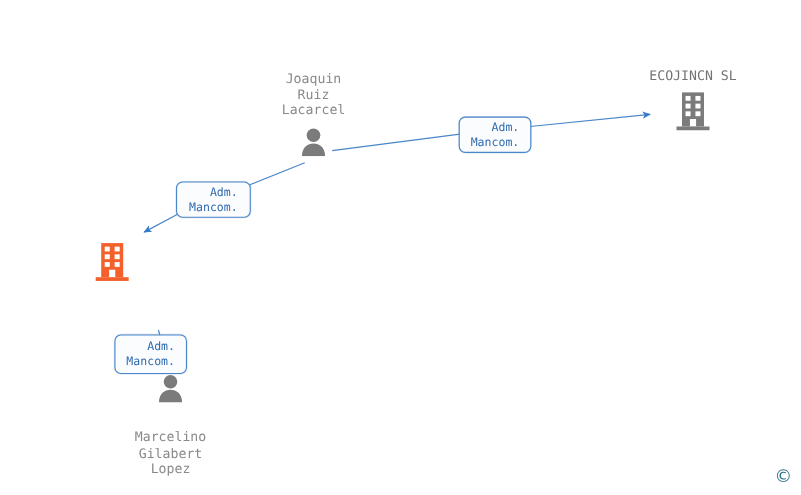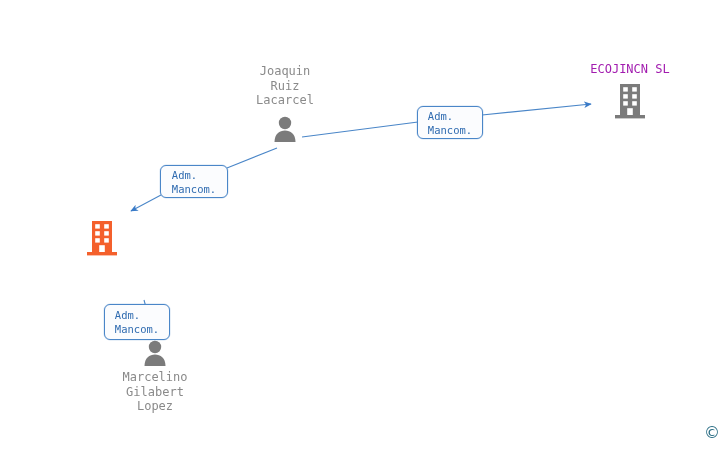--- a/index.html
+++ b/index.html
@@ -61,42 +61,42 @@
     font-size: 12.5px;
     font-weight: bold;
     line-height: 15px;
     color: #7b7b7b;
     letter-spacing: -0.2px;
   }
   .label-company-top {
     font-family: "DejaVu Sans Mono", monospace;
     font-size: 12px;
     line-height: 14.6px;
-    color: #a21caf;
+    color: #737373;
     font-weight: normal;
   }
 
   
   .edge-label {
     position: absolute;
     box-sizing: border-box;
     background: #fbfcfe;
     border: 1px solid #4a86c8;
     border-radius: 6px;
     box-shadow: 0 0 0 0.5px rgba(74,134,200,0.25);
     display: flex;
     flex-direction: column;
     align-items: center;
     justify-content: center;
     font-family: "DejaVu Sans Mono", monospace;
     font-size: 10.5px;
     line-height: 14px;
     color: #2f6bb0;
     white-space: pre-line;
-    text-align: left;
+    text-align: right;
     z-index: 5;
   }
 
   
   #watermark {
     position: absolute;
     right: 8px;
     bottom: 8px;
     display: flex;
     align-items: center;
@@ -185,21 +185,21 @@
         <rect x="10.2" y="11.2" width="4.6" height="4.4" fill="#ffffff"></rect>
         <rect x="19.2" y="11.2" width="4.6" height="4.4" fill="#ffffff"></rect>
         <rect x="10.2" y="18.2" width="4.6" height="4.4" fill="#ffffff"></rect>
         <rect x="19.2" y="18.2" width="4.6" height="4.4" fill="#ffffff"></rect>
         <rect x="14.2" y="25.2" width="5.6" height="6.8" fill="#ffffff"></rect>
         <rect x="2" y="32" width="30" height="3.4" fill="#f4602c"></rect>
       </svg>
     </div>
   </div>
 
-  <div class="node" style="left:155px; top:338px;">
+  <div class="node" style="left:155px; top:338px;gap:20px;">
     <div class="node-icon">
       <svg width="28" height="28" viewBox="0 0 28 28" xmlns="http://www.w3.org/2000/svg">
         <circle cx="14" cy="9" r="6.2" fill="#7b7b7b"></circle>
         <path d="M3.5 28 C3.5 19.8 8.6 16.4 14 16.4 C19.4 16.4 24.5 19.8 24.5 28 Z" fill="#7b7b7b"></path>
       </svg>
     </div>
     <div class="node-label label-person" style="margin-top:4px;">Marcelino
 Gilabert
 Lopez</div>
   </div>

